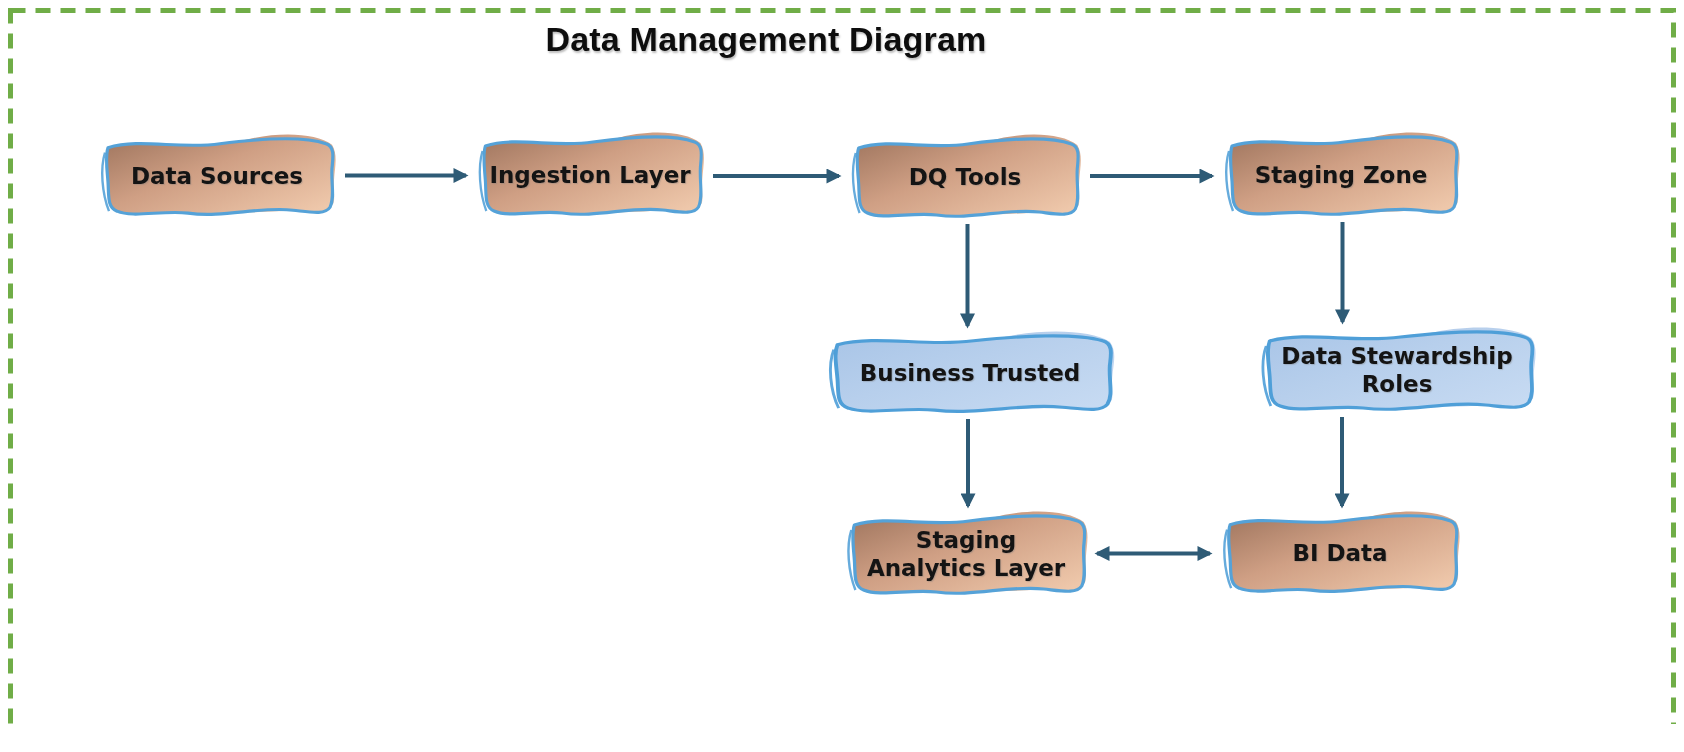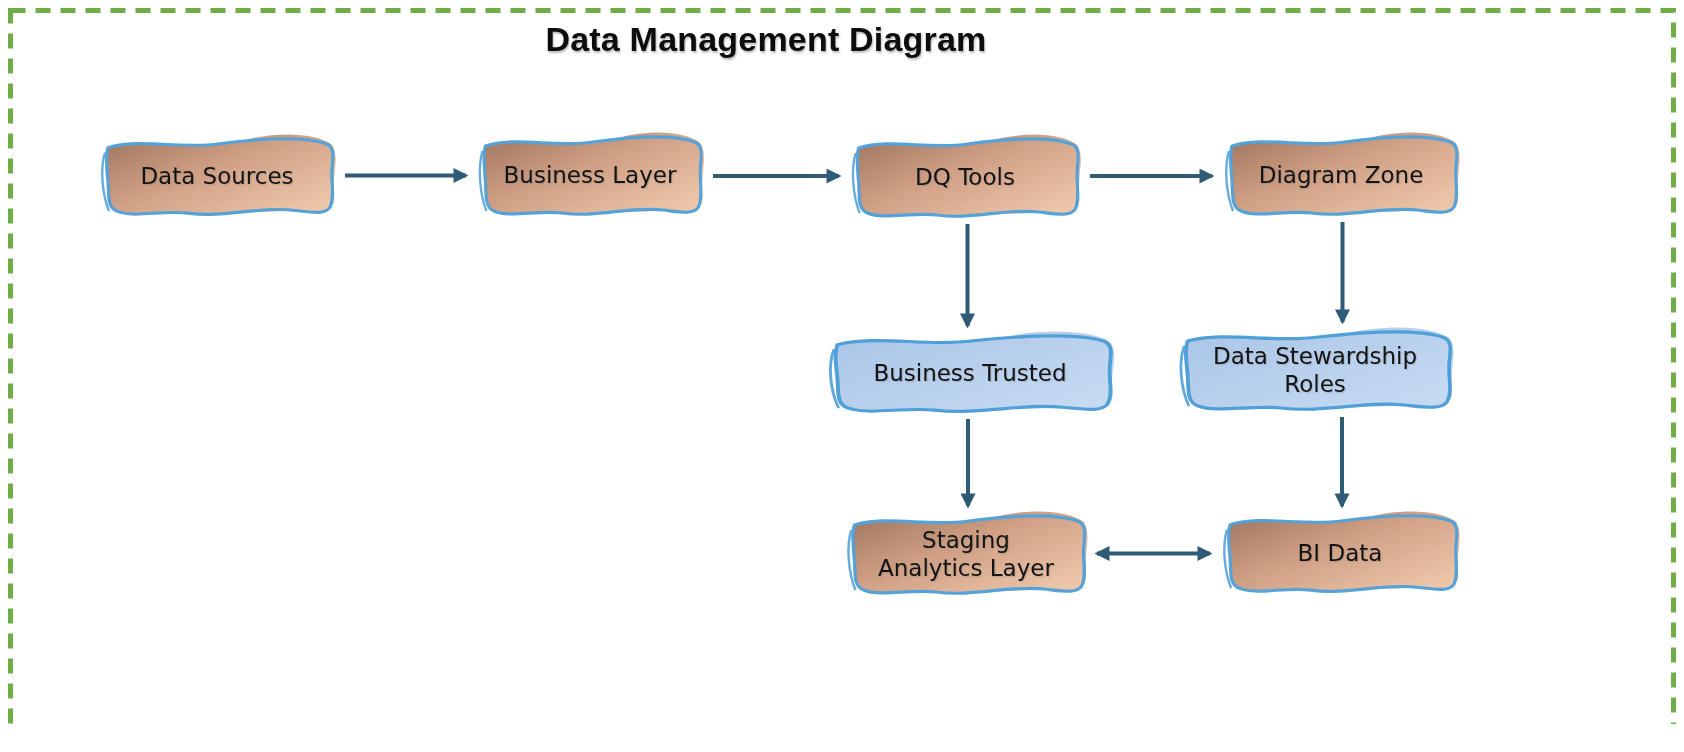--- a/index.html
+++ b/index.html
@@ -27,21 +27,21 @@
   .node{position:absolute;}
   .node svg.shape{
     position:absolute;left:0;top:0;width:100%;height:100%;
     overflow:visible;
   }
   .node .node-label{
     position:absolute;inset:0;
     display:flex;align-items:center;justify-content:center;
     text-align:center;
     font-family:"DejaVu Sans",sans-serif;
-    font-weight:400;font-size:23px;line-height:1.22;
+    font-weight:700;font-size:23px;line-height:1.22;
     color:#141414;
     white-space:pre-line;
     padding:0 10px;
     text-shadow:1px 1px 1px rgba(120,120,120,.35);
   }
 </style>
 </head>
 <body>
 
 <div id="canvas">
@@ -93,47 +93,47 @@
           <path d="M13,20 C8,36 10,62 17,80" fill="none" stroke="#55a2d8" stroke-width="2.4" opacity="0.9"></path>
         </svg>
         <span class="node-label">Data Sources</span>
       </div>
       <div class="node tan" style="left: 470px; top: 131px; width: 240px; height: 88px;">
         <svg class="shape" viewBox="0 0 250 88" preserveAspectRatio="none">
           <path d="M24,20 C64,4 104,22 150,8 C186,-2 224,0 240,12 C246,22 243,34 242,48 C241,62 244,70 240,74 C200,84 70,84 26,74 Z" fill="url(#grad-tan)"></path>
           <path d="M16,15 C48,5 88,17 128,11 C166,6 212,3 234,11 C243,14 241,25 240,36 C239,52 243,66 238,76 C233,84 219,81 201,79 C167,75 132,87 96,82 C70,79 41,87 25,80 C15,76 17,64 16,50 C15,36 13,24 16,15 Z" fill="url(#grad-tan)" stroke="#55a2d8" stroke-width="3.2" stroke-linejoin="round"></path>
           <path d="M13,20 C8,36 10,62 17,80" fill="none" stroke="#55a2d8" stroke-width="2.4" opacity="0.9"></path>
         </svg>
-        <span class="node-label">Business Layer</span>
+        <span class="node-label">Ingestion Layer</span>
       </div>
       <div class="node tan" style="left: 843px; top: 133px; width: 244px; height: 88px;">
         <svg class="shape" viewBox="0 0 250 88" preserveAspectRatio="none">
           <path d="M24,20 C64,4 104,22 150,8 C186,-2 224,0 240,12 C246,22 243,34 242,48 C241,62 244,70 240,74 C200,84 70,84 26,74 Z" fill="url(#grad-tan)"></path>
           <path d="M16,15 C48,5 88,17 128,11 C166,6 212,3 234,11 C243,14 241,25 240,36 C239,52 243,66 238,76 C233,84 219,81 201,79 C167,75 132,87 96,82 C70,79 41,87 25,80 C15,76 17,64 16,50 C15,36 13,24 16,15 Z" fill="url(#grad-tan)" stroke="#55a2d8" stroke-width="3.2" stroke-linejoin="round"></path>
           <path d="M13,20 C8,36 10,62 17,80" fill="none" stroke="#55a2d8" stroke-width="2.4" opacity="0.9"></path>
         </svg>
         <span class="node-label">DQ Tools</span>
       </div>
       <div class="node tan" style="left: 1216px; top: 131px; width: 250px; height: 88px;">
         <svg class="shape" viewBox="0 0 250 88" preserveAspectRatio="none">
           <path d="M24,20 C64,4 104,22 150,8 C186,-2 224,0 240,12 C246,22 243,34 242,48 C241,62 244,70 240,74 C200,84 70,84 26,74 Z" fill="url(#grad-tan)"></path>
           <path d="M16,15 C48,5 88,17 128,11 C166,6 212,3 234,11 C243,14 241,25 240,36 C239,52 243,66 238,76 C233,84 219,81 201,79 C167,75 132,87 96,82 C70,79 41,87 25,80 C15,76 17,64 16,50 C15,36 13,24 16,15 Z" fill="url(#grad-tan)" stroke="#55a2d8" stroke-width="3.2" stroke-linejoin="round"></path>
           <path d="M13,20 C8,36 10,62 17,80" fill="none" stroke="#55a2d8" stroke-width="2.4" opacity="0.9"></path>
         </svg>
-        <span class="node-label">Diagram Zone</span>
+        <span class="node-label">Staging Zone</span>
       </div>
       <div class="node blue" style="left: 818px; top: 330px; width: 304px; height: 86px;">
         <svg class="shape" viewBox="0 0 250 88" preserveAspectRatio="none">
           <path d="M24,20 C64,4 104,22 150,8 C186,-2 224,0 240,12 C246,22 243,34 242,48 C241,62 244,70 240,74 C200,84 70,84 26,74 Z" fill="url(#grad-blue)"></path>
           <path d="M16,15 C48,5 88,17 128,11 C166,6 212,3 234,11 C243,14 241,25 240,36 C239,52 243,66 238,76 C233,84 219,81 201,79 C167,75 132,87 96,82 C70,79 41,87 25,80 C15,76 17,64 16,50 C15,36 13,24 16,15 Z" fill="url(#grad-blue)" stroke="#4f9fd8" stroke-width="3.2" stroke-linejoin="round"></path>
           <path d="M13,20 C8,36 10,62 17,80" fill="none" stroke="#4f9fd8" stroke-width="2.4" opacity="0.9"></path>
         </svg>
         <span class="node-label">Business Trusted</span>
       </div>
-      <div class="node blue" style="left: 1169px; top: 326px; width: 292px; height: 88px;">
+      <div class="node blue" style="left: 1251px; top: 326px; width: 292px; height: 88px;">
         <svg class="shape" viewBox="0 0 250 88" preserveAspectRatio="none">
           <path d="M24,20 C64,4 104,22 150,8 C186,-2 224,0 240,12 C246,22 243,34 242,48 C241,62 244,70 240,74 C200,84 70,84 26,74 Z" fill="url(#grad-blue)"></path>
           <path d="M16,15 C48,5 88,17 128,11 C166,6 212,3 234,11 C243,14 241,25 240,36 C239,52 243,66 238,76 C233,84 219,81 201,79 C167,75 132,87 96,82 C70,79 41,87 25,80 C15,76 17,64 16,50 C15,36 13,24 16,15 Z" fill="url(#grad-blue)" stroke="#4f9fd8" stroke-width="3.2" stroke-linejoin="round"></path>
           <path d="M13,20 C8,36 10,62 17,80" fill="none" stroke="#4f9fd8" stroke-width="2.4" opacity="0.9"></path>
         </svg>
         <span class="node-label">Data Stewardship
 Roles</span>
       </div>
       <div class="node tan" style="left: 838px; top: 510px; width: 256px; height: 88px;">
         <svg class="shape" viewBox="0 0 250 88" preserveAspectRatio="none">

